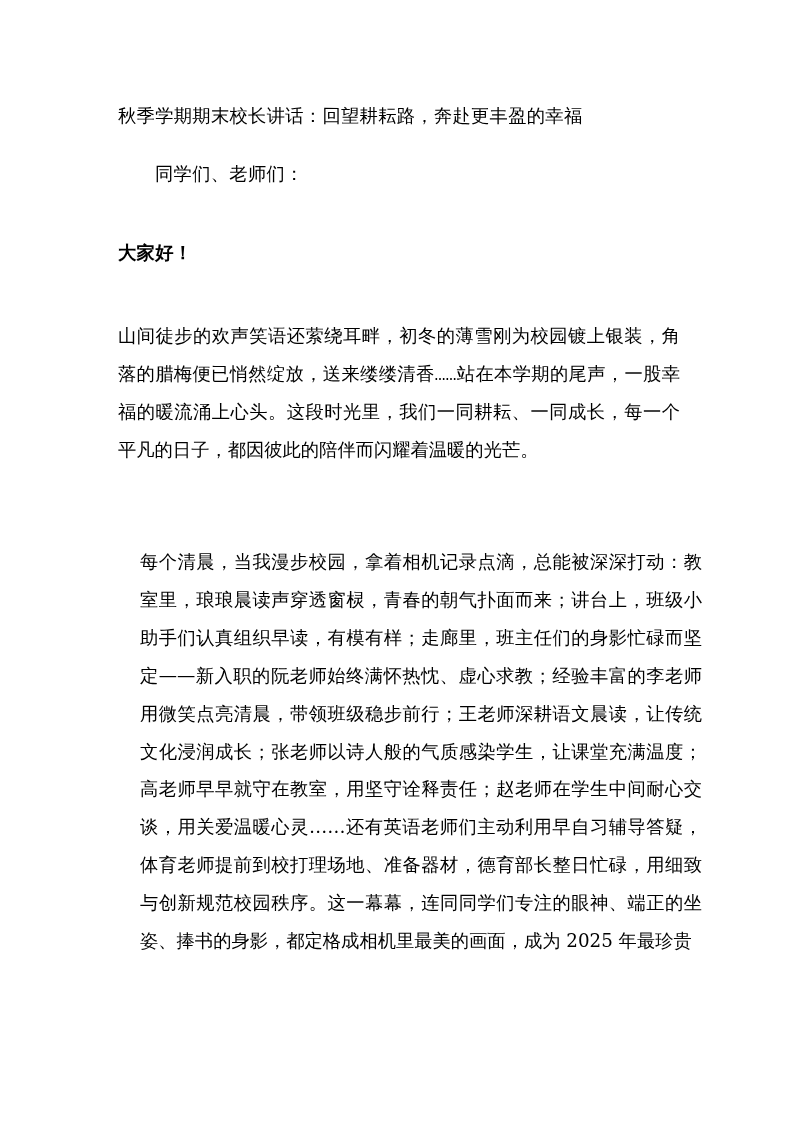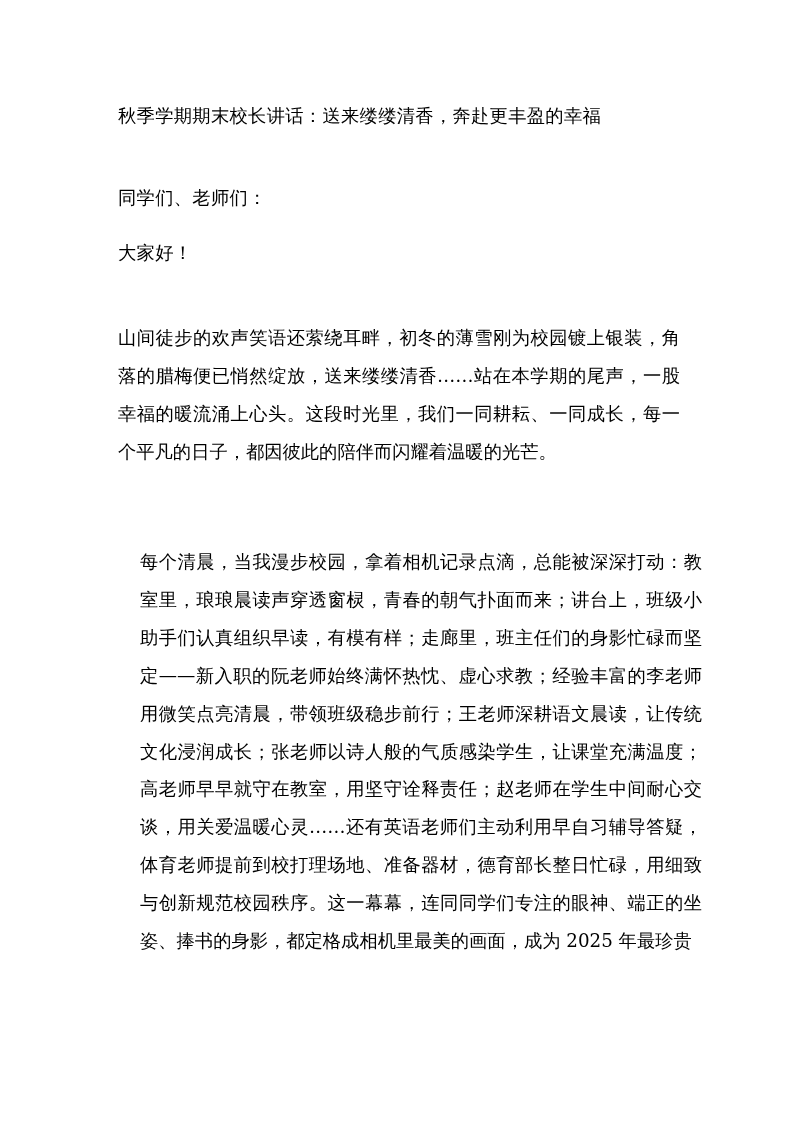--- a/index.html
+++ b/index.html
@@ -6,18 +6,18 @@
   body { width: 793px; height: 1122px; position: relative; overflow: hidden;
          font-family: "DejaVu Serif", "Liberation Serif", serif; color: #000; }
   .page { position: absolute; left: 118px; top: 0; width: 562px; }
   .line { position: absolute; left: 0; font-size: 18.3px; white-space: nowrap; line-height: 24px; letter-spacing: 0.3px; }
   .para { position: absolute; left: 0; width: 562px; font-size: 18.3px; line-height: 37.9px; text-align: justify; text-align-last: left; }
 </style>
 </head>
 <body>
 
 <div class="page">
-  <div class="line" style="top:104px;">秋季学期期末校长讲话：送来缕缕清香，奔赴更丰盈的幸福</div>
-  <div class="line" style="top:186px;">同学们、老师们：</div>
-  <div class="line" style="top:241px;">大家好！</div>
-  <div class="para" style="top:319px;">山间徒步的欢声笑语还萦绕耳畔，初冬的薄雪刚为校园镀上银装，角落的腊梅便已悄然绽放，送来缕缕清香……站在本学期的尾声，一股幸福的暖流涌上心头。这段时光里，我们一同耕耘、一同成长，每一个平凡的日子，都因彼此的陪伴而闪耀着温暖的光芒。</div>
+  <div class="line" style="top:104px;">秋季学期期末校长讲话：回望耕耘路，奔赴更丰盈的幸福</div>
+  <div class="line" style="top:162px;margin-left:37px;">同学们、老师们：</div>
+  <div class="line" style="top:241px;font-weight:bold;">大家好！</div>
+  <div class="para" style="top:319px;font-family:Liberation Mono, monospace;">山间徒步的欢声笑语还萦绕耳畔，初冬的薄雪刚为校园镀上银装，角落的腊梅便已悄然绽放，送来缕缕清香……站在本学期的尾声，一股幸福的暖流涌上心头。这段时光里，我们一同耕耘、一同成长，每一个平凡的日子，都因彼此的陪伴而闪耀着温暖的光芒。</div>
   <div class="para" style="top:543px;margin-left:22px;">每个清晨，当我漫步校园，拿着相机记录点滴，总能被深深打动：教室里，琅琅晨读声穿透窗棂，青春的朝气扑面而来；讲台上，班级小助手们认真组织早读，有模有样；走廊里，班主任们的身影忙碌而坚定——新入职的阮老师始终满怀热忱、虚心求教；经验丰富的李老师用微笑点亮清晨，带领班级稳步前行；王老师深耕语文晨读，让传统文化浸润成长；张老师以诗人般的气质感染学生，让课堂充满温度；高老师早早就守在教室，用坚守诠释责任；赵老师在学生中间耐心交谈，用关爱温暖心灵……还有英语老师们主动利用早自习辅导答疑，体育老师提前到校打理场地、准备器材，德育部长整日忙碌，用细致与创新规范校园秩序。这一幕幕，连同同学们专注的眼神、端正的坐姿、捧书的身影，都定格成相机里最美的画面，成为 2025 年最珍贵</div>
 </div>
 
 </body></html>

